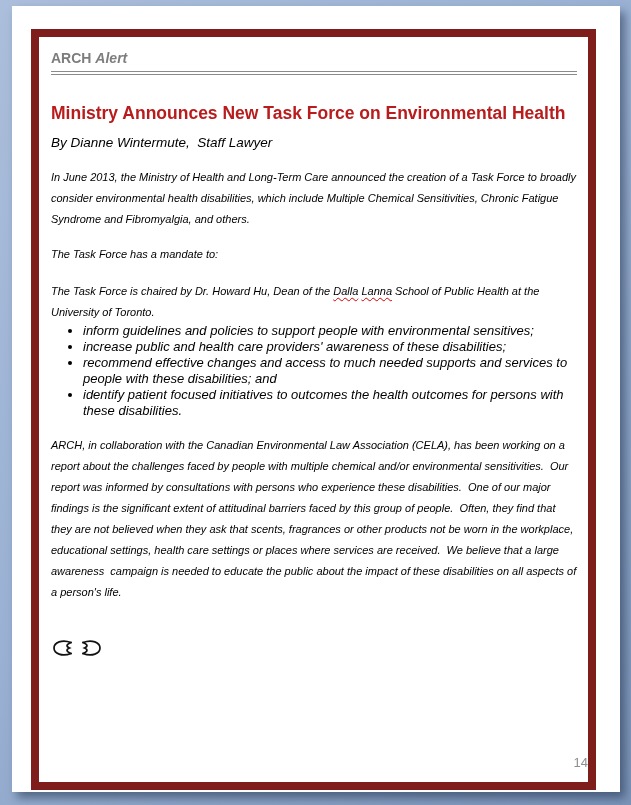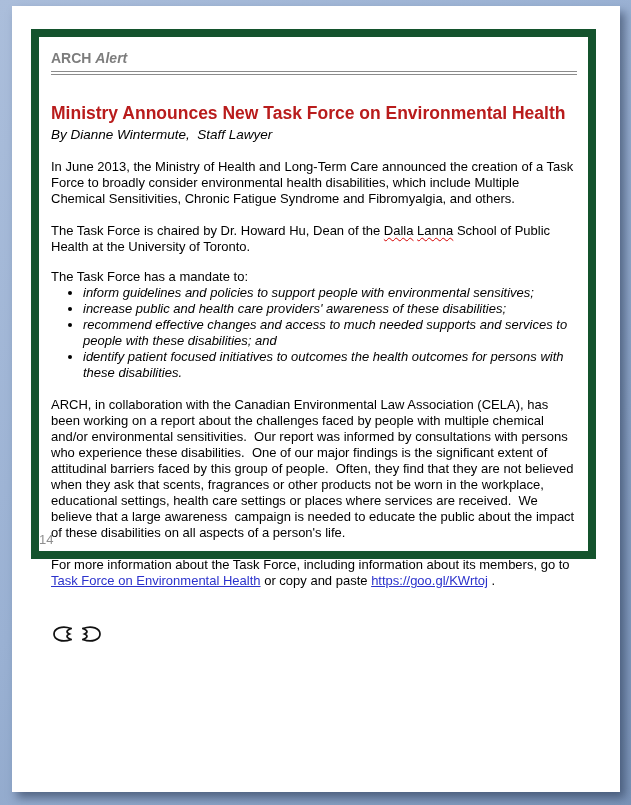--- a/index.html
+++ b/index.html
@@ -14,23 +14,23 @@
   .page {
     position: absolute;
     left: 12px; top: 6px;
     width: 608px; height: 786px;
     background: #ffffff;
     box-shadow: 5px 6px 9px rgba(32, 48, 74, 0.55);
   }
   .frame {
     position: absolute;
     left: 19px; top: 23px;
-    width: 565px; height: 530px;
+    width: 565px; height: 761px;
     box-sizing: border-box;
-    border: 8px solid #14532d;
+    border: 8px solid #7f1d1d;
   }
   .content {
     position: absolute;
     inset: 0;
     padding: 13px 11px 0 12px;
     color: #000000;
   }
   .masthead {
     display: flex;
     justify-content: space-between;
@@ -51,28 +51,29 @@
     margin-top: 27px;
     font-size: 17.5px;
     font-weight: bold;
     line-height: 22px;
     color: #b91c1c;
   }
   .byline {
     font-style: italic;
     font-size: 13.5px;
     line-height: 17px;
-    margin-top: 2px;
+    margin-top: 10px;
     white-space: pre-wrap;
   }
   .para {
-    font-size: 13px;
-    line-height: 16px;
+    font-size: 11px;
+    line-height: 21px;
     margin-top: 16px;
     white-space: pre-wrap;
+    font-style: italic;
   }
   .para.tight { margin-top: 14px; }
   ul.mandate {
     margin: 0;
     padding-left: 32px;
     font-style: italic;
   }
   ul.mandate li {
     font-size: 13px;
     line-height: 16px;
@@ -88,24 +89,24 @@
     color: #2b32cc;
     text-decoration: underline;
     cursor: pointer;
   }
   .ornament {
     margin-top: 36px;
     height: 18px;
   }
   .page-number {
     position: absolute;
-    bottom: 4px;
+    bottom: 12px;
     left: 0;
     width: 100%;
-    text-align: left;
+    text-align: right;
     font-size: 13px;
     color: #8f8f8f;
   }
 </style>
 </head>
 <body>
 
 <div class="page">
   <div class="frame">
     <div class="content">
@@ -113,33 +114,32 @@
       <div class="masthead">
         <span><span>ARCH </span><span class="brand-italic">Alert</span></span>
       </div>
       <div class="double-rule"></div>
 
       <div class="article-title">Ministry Announces New Task Force on Environmental Health</div>
       <div class="byline">By Dianne Wintermute,  Staff Lawyer</div>
 
       <div class="para">In June 2013, the Ministry of Health and Long-Term Care announced the creation of a Task Force to broadly consider environmental health disabilities, which include Multiple Chemical Sensitivities, Chronic Fatigue Syndrome and Fibromyalgia, and others.</div>
 
+      <div class="para tight">The Task Force has a mandate to:</div>
+
       <div class="para"><span>The Task Force is chaired by Dr. Howard Hu, Dean of the </span><span class="squiggle">Dalla</span><span> </span><span class="squiggle">Lanna</span><span> School of Public Health at the University of Toronto.</span></div>
-
-      <div class="para tight">The Task Force has a mandate to:</div>
       <ul class="mandate">
         <li>inform guidelines and policies to support people with environmental sensitives;</li>
         <li>increase public and health care providers' awareness of these disabilities;</li>
         <li>recommend effective changes and access to much needed supports and services to people with these disabilities; and</li>
         <li>identify patient focused initiatives to outcomes the health outcomes for persons with these disabilities.</li>
       </ul>
 
       <div class="para">ARCH, in collaboration with the Canadian Environmental Law Association (CELA), has been working on a report about the challenges faced by people with multiple chemical and/or environmental sensitivities.  Our report was informed by consultations with persons who experience these disabilities.  One of our major findings is the significant extent of attitudinal barriers faced by this group of people.  Often, they find that they are not believed when they ask that scents, fragrances or other products not be worn in the workplace, educational settings, health care settings or places where services are received.  We believe that a large awareness  campaign is needed to educate the public about the impact of these disabilities on all aspects of a person's life.</div>
 
-      <div class="para"><span>For more information about the Task Force, including information about its members, go to </span><a class="link">Task Force on Environmental Health</a><span> or copy and paste </span><a class="link">https://goo.gl/KWrtoj</a><span> .</span></div>
 
       <div class="ornament">
         <svg width="52" height="18" viewBox="0 0 52 17">
           <g fill="none" stroke="#111111" stroke-width="1.7" stroke-linecap="round">
             <g>
               <path d="M20,3 C11,-0.5 3,3 3,8.5 C3,14 11,17.5 20,14"></path>
               <path d="M20,3 C15,5 15,7 18.5,8.5 C15,10 15,12 20,14"></path>
             </g>
             <g transform="translate(52,0) scale(-1,1)">
               <path d="M20,3 C11,-0.5 3,3 3,8.5 C3,14 11,17.5 20,14"></path>

